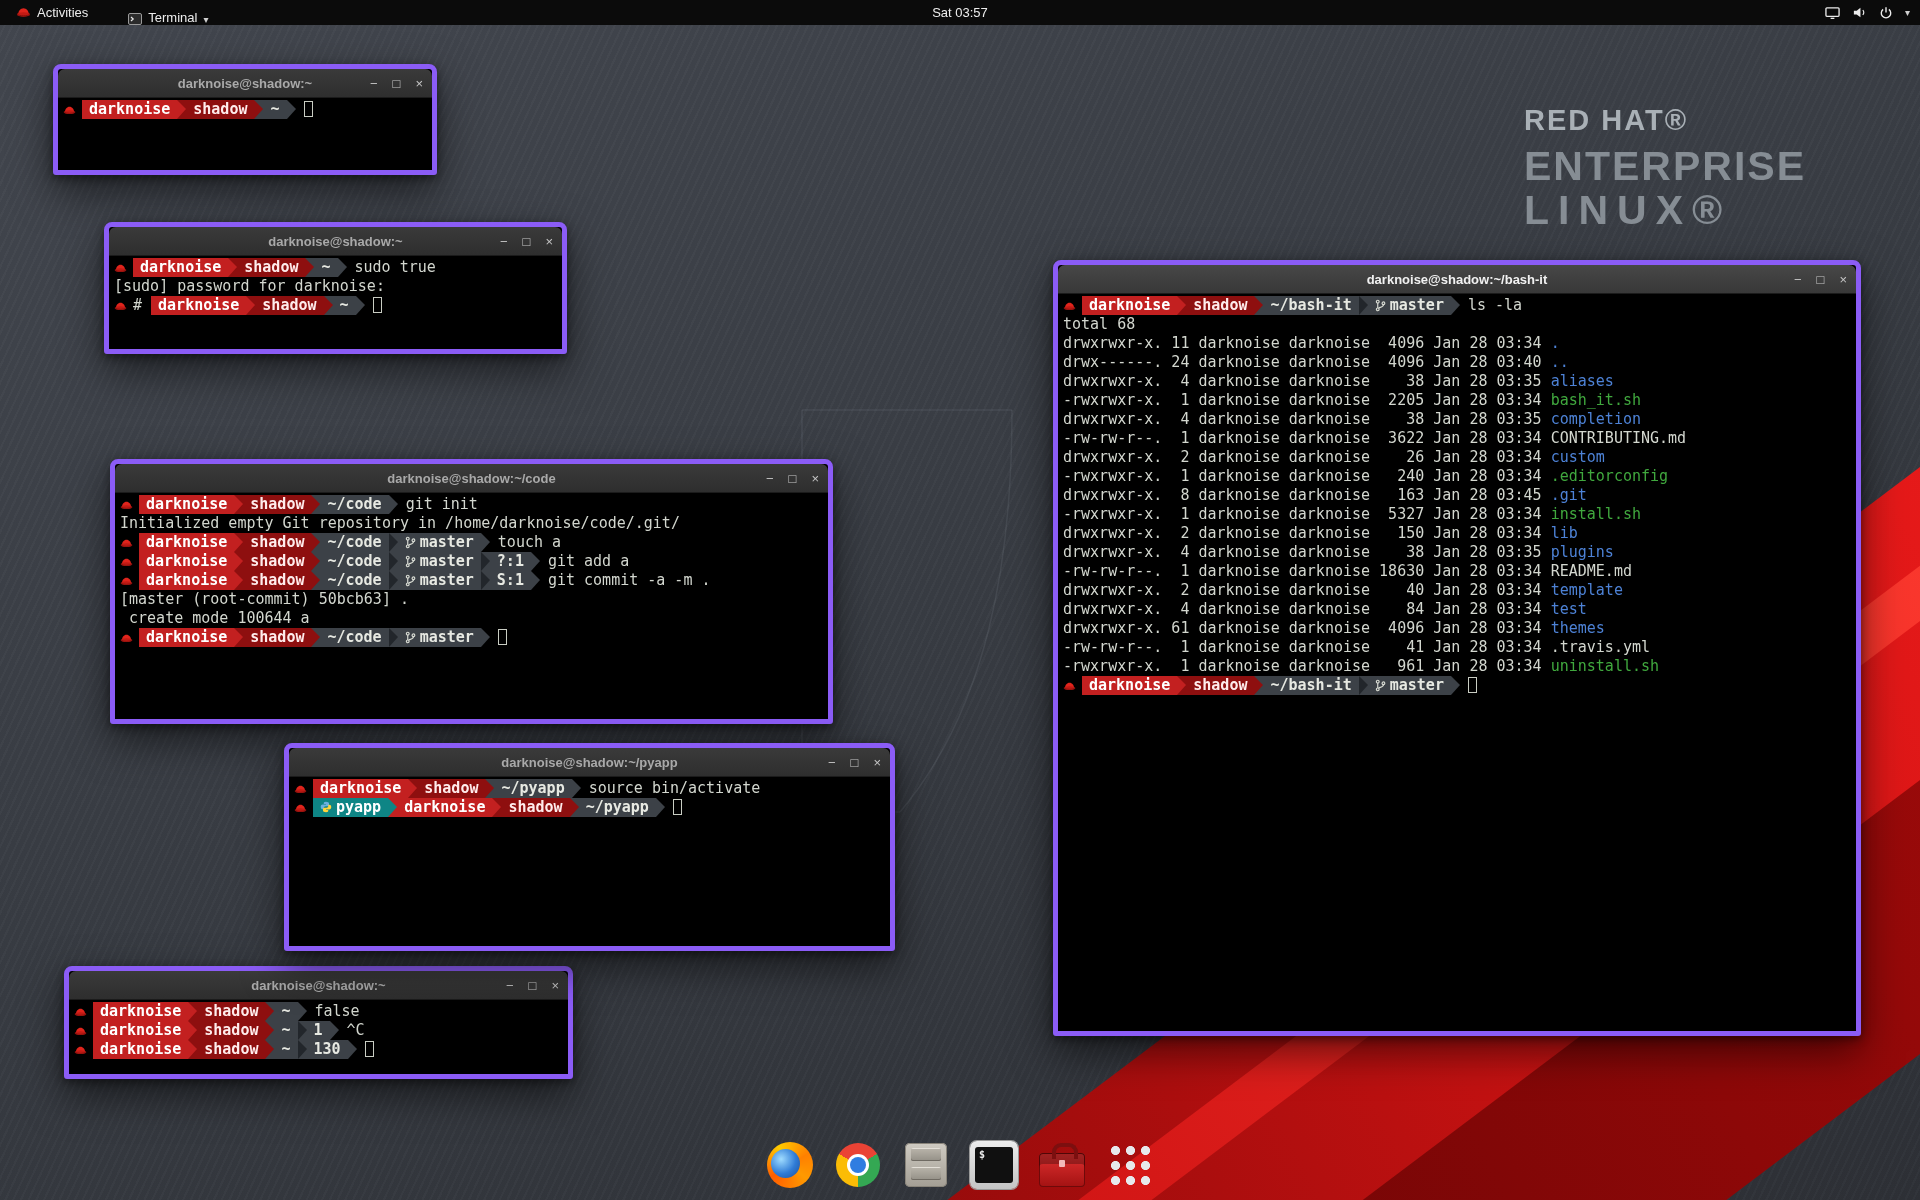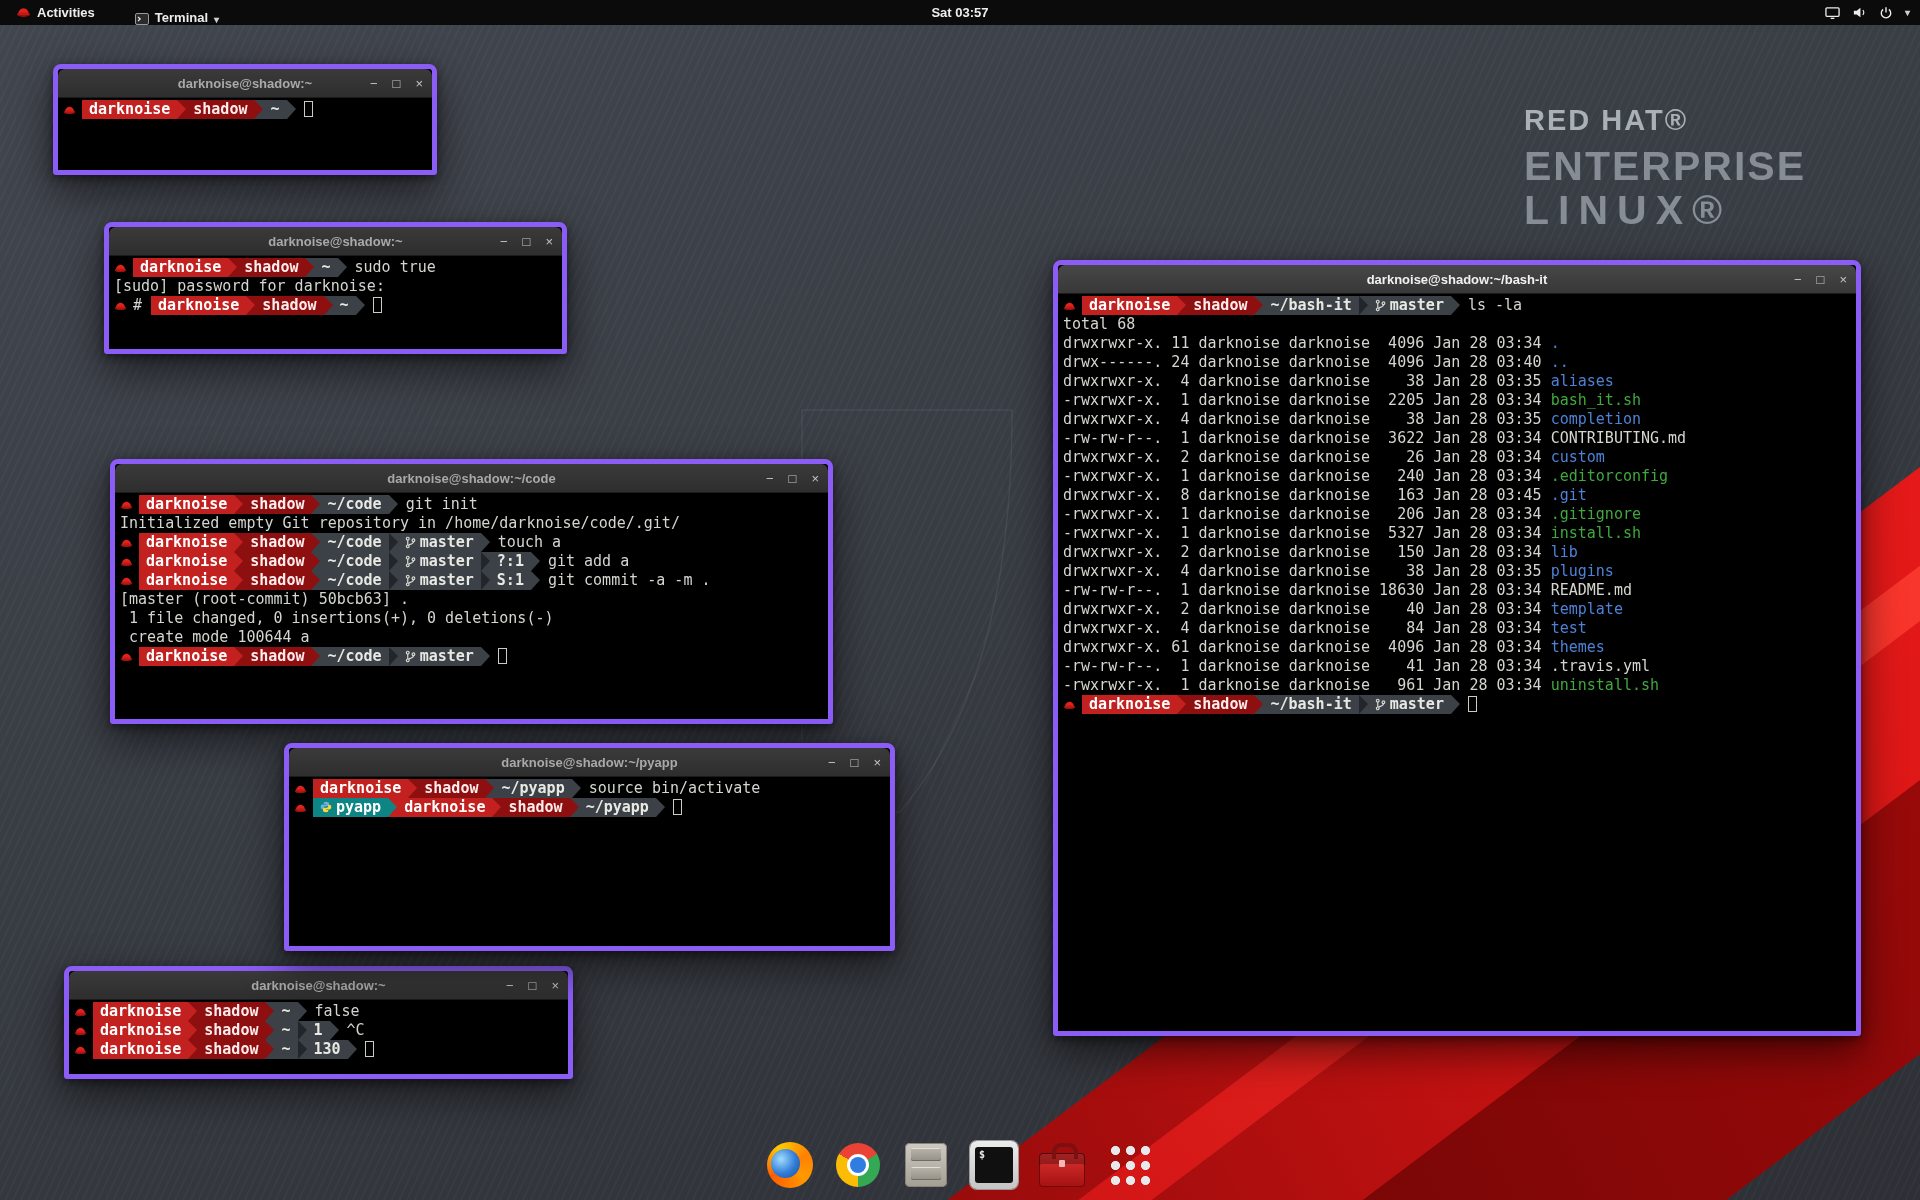--- a/index.html
+++ b/index.html
@@ -5,21 +5,21 @@
   html,body{margin:0;padding:0;}
   body{width:1920px;height:1200px;position:relative;overflow:hidden;
        font-family:"Liberation Sans",sans-serif;
        background:linear-gradient(160deg,#444850 0%,#3a3e45 45%,#2e3137 100%);}
   body::before{content:"";position:absolute;inset:0;
        background:repeating-linear-gradient(115deg,rgba(255,255,255,.015) 0 2px,rgba(0,0,0,.03) 2px 7px);
        pointer-events:none;z-index:1;}
 
   
   #topbar{position:absolute;top:0;left:0;right:0;height:25px;background:#0b0b0b;
-          display:flex;align-items:center;color:#ededed;font-size:13px;font-weight:700;z-index:1000;}
+          display:flex;align-items:center;color:#ededed;font-size:13px;font-weight:400;z-index:1000;}
   .hotcorner{display:flex;align-items:center;gap:6px;margin-left:10px;height:100%;padding:0 6px;cursor:pointer;}
   .appmenu{display:flex;align-items:flex-end;gap:6px;margin-left:28px;height:100%;padding:0 6px;cursor:pointer;}
   .caret{font-size:10px;color:#cfcfcf;}
   #clock{position:absolute;left:50%;transform:translateX(-50%);cursor:pointer;}
   #sysicons{position:absolute;right:10px;top:0;height:100%;display:flex;align-items:center;gap:12px;cursor:pointer;}
 
   
   #brand{position:absolute;top:104px;right:114px;z-index:2;color:#8c9399;text-align:left;user-select:none;}
   #brand .b1{font-size:29px;font-weight:bold;letter-spacing:2px;color:#a9b0b6;margin-bottom:8px;}
   #brand .b2{font-size:41px;font-weight:bold;letter-spacing:2px;color:#868d94;line-height:1.05;}
@@ -240,21 +240,20 @@
               <path d="M1 10c2.5 2 11.5 2 14 0" fill="none" stroke="#7e0f0b"></path>
             </svg></span><span class="seg seg-user">darknoise</span><span class="parrow" style="border-left-color: rgb(195, 32, 32); background-color: rgb(142, 15, 15);"></span><span class="seg seg-host">shadow</span><span class="parrow" style="border-left-color: rgb(142, 15, 15); background-color: rgb(60, 65, 71);"></span><span class="seg seg-path">~/code</span><span class="parrow" style="border-left-color: rgb(34, 38, 43); background-color: rgb(60, 65, 71);"></span><span class="seg seg-branch"><svg width="11" height="13" viewBox="0 0 12 14" style="margin-right:4px;vertical-align:-2px">
               <g fill="none" stroke="#d7dad2" stroke-width="1.3">
                 <circle cx="3" cy="2.8" r="1.5"></circle>
                 <circle cx="3" cy="11.2" r="1.5"></circle>
                 <circle cx="9.2" cy="4.6" r="1.5"></circle>
                 <path d="M3 4.3v5.4M9.2 6.1c0 2.4-3 2.6-5 3.6"></path>
               </g>
             </svg>master</span><span class="parrow" style="border-left-color: rgb(34, 38, 43); background-color: rgb(60, 65, 71);"></span><span class="seg seg-info">S:1</span><span class="parrow" style="border-left-color: rgb(60, 65, 71); background-color: transparent;"></span><span class="ttext" style="margin-left: 8px;">git commit -a -m .</span></div>
         <div class="trow"><span class="ttext">[master (root-commit) 50bcb63] .</span></div>
-        <div class="trow"><span class="ttext"> 1 file changed, 0 insertions(+), 0 deletions(-)</span></div>
         <div class="trow"><span class="ttext"> create mode 100644 a</span></div>
         <div class="trow"><span class="tok-hat"><svg width="13" height="13" viewBox="0 0 16 16">
               <path d="M2.5 9.5C2.5 6.5 4.8 3.5 8 3.5s5.5 3 5.5 6" fill="#e0241c"></path>
               <ellipse cx="8" cy="10" rx="7" ry="2.4" fill="#c21a14"></ellipse>
               <path d="M1 10c2.5 2 11.5 2 14 0" fill="none" stroke="#7e0f0b"></path>
             </svg></span><span class="seg seg-user">darknoise</span><span class="parrow" style="border-left-color: rgb(195, 32, 32); background-color: rgb(142, 15, 15);"></span><span class="seg seg-host">shadow</span><span class="parrow" style="border-left-color: rgb(142, 15, 15); background-color: rgb(60, 65, 71);"></span><span class="seg seg-path">~/code</span><span class="parrow" style="border-left-color: rgb(34, 38, 43); background-color: rgb(60, 65, 71);"></span><span class="seg seg-branch"><svg width="11" height="13" viewBox="0 0 12 14" style="margin-right:4px;vertical-align:-2px">
               <g fill="none" stroke="#d7dad2" stroke-width="1.3">
                 <circle cx="3" cy="2.8" r="1.5"></circle>
                 <circle cx="3" cy="11.2" r="1.5"></circle>
                 <circle cx="9.2" cy="4.6" r="1.5"></circle>
@@ -340,21 +339,20 @@
         <div class="trow"><span class="ttext">total 68</span></div>
         <div class="trow"><span class="ttext">drwxrwxr-x. 11 darknoise darknoise  4096 Jan 28 03:34 </span><span class="ttext c-dir">.</span></div>
         <div class="trow"><span class="ttext">drwx------. 24 darknoise darknoise  4096 Jan 28 03:40 </span><span class="ttext c-dir">..</span></div>
         <div class="trow"><span class="ttext">drwxrwxr-x.  4 darknoise darknoise    38 Jan 28 03:35 </span><span class="ttext c-dir">aliases</span></div>
         <div class="trow"><span class="ttext">-rwxrwxr-x.  1 darknoise darknoise  2205 Jan 28 03:34 </span><span class="ttext c-exec">bash_it.sh</span></div>
         <div class="trow"><span class="ttext">drwxrwxr-x.  4 darknoise darknoise    38 Jan 28 03:35 </span><span class="ttext c-dir">completion</span></div>
         <div class="trow"><span class="ttext">-rw-rw-r--.  1 darknoise darknoise  3622 Jan 28 03:34 </span><span class="ttext">CONTRIBUTING.md</span></div>
         <div class="trow"><span class="ttext">drwxrwxr-x.  2 darknoise darknoise    26 Jan 28 03:34 </span><span class="ttext c-dir">custom</span></div>
         <div class="trow"><span class="ttext">-rwxrwxr-x.  1 darknoise darknoise   240 Jan 28 03:34 </span><span class="ttext c-exec">.editorconfig</span></div>
         <div class="trow"><span class="ttext">drwxrwxr-x.  8 darknoise darknoise   163 Jan 28 03:45 </span><span class="ttext c-dir">.git</span></div>
-        <div class="trow"><span class="ttext">-rwxrwxr-x.  1 darknoise darknoise   206 Jan 28 03:34 </span><span class="ttext c-exec">.gitignore</span></div>
         <div class="trow"><span class="ttext">-rwxrwxr-x.  1 darknoise darknoise  5327 Jan 28 03:34 </span><span class="ttext c-exec">install.sh</span></div>
         <div class="trow"><span class="ttext">drwxrwxr-x.  2 darknoise darknoise   150 Jan 28 03:34 </span><span class="ttext c-dir">lib</span></div>
         <div class="trow"><span class="ttext">drwxrwxr-x.  4 darknoise darknoise    38 Jan 28 03:35 </span><span class="ttext c-dir">plugins</span></div>
         <div class="trow"><span class="ttext">-rw-rw-r--.  1 darknoise darknoise 18630 Jan 28 03:34 </span><span class="ttext">README.md</span></div>
         <div class="trow"><span class="ttext">drwxrwxr-x.  2 darknoise darknoise    40 Jan 28 03:34 </span><span class="ttext c-dir">template</span></div>
         <div class="trow"><span class="ttext">drwxrwxr-x.  4 darknoise darknoise    84 Jan 28 03:34 </span><span class="ttext c-dir">test</span></div>
         <div class="trow"><span class="ttext">drwxrwxr-x. 61 darknoise darknoise  4096 Jan 28 03:34 </span><span class="ttext c-dir">themes</span></div>
         <div class="trow"><span class="ttext">-rw-rw-r--.  1 darknoise darknoise    41 Jan 28 03:34 </span><span class="ttext">.travis.yml</span></div>
         <div class="trow"><span class="ttext">-rwxrwxr-x.  1 darknoise darknoise   961 Jan 28 03:34 </span><span class="ttext c-exec">uninstall.sh</span></div>
         <div class="trow"><span class="tok-hat"><svg width="13" height="13" viewBox="0 0 16 16">

